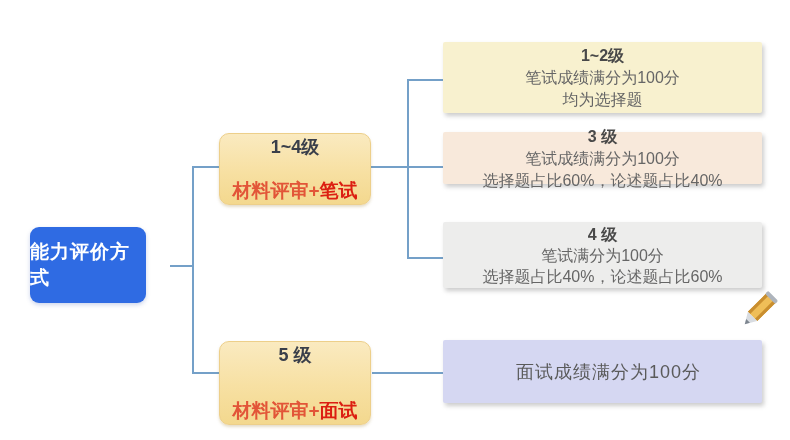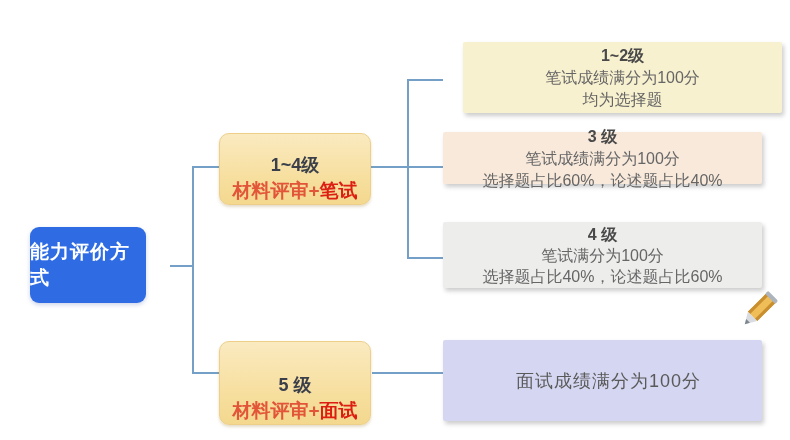--- a/index.html
+++ b/index.html
@@ -13,42 +13,42 @@
     display:flex;align-items:center;justify-content:center;
     color:var(--root-text);font-size:19px;font-weight:bold;letter-spacing:1px;
     box-shadow:0 2px 4px rgba(60,90,180,.25);
   }
 
   
   .branch-node{
     position:absolute;left:219px;width:152px;
     background:linear-gradient(180deg,#FAEAC0 0%,var(--branch-bg) 55%,#F3D88E 100%);
     border:1px solid var(--branch-border);border-radius:10px;
-    display:flex;flex-direction:column;align-items:center;justify-content:flex-end;
+    display:flex;flex-direction:column;align-items:center;justify-content:space-between;
     box-shadow:0 2px 3px rgba(150,120,40,.25);
     box-sizing:border-box;
   }
   .branch-1{top:133px;height:72px;}
   .branch-2{top:341px;height:84px;}
   .branch-level{font-size:18px;font-weight:bold;color:var(--level-text);line-height:26px;}
   .branch-method{font-size:19px;font-weight:bold;line-height:26px;}
   .method-prefix{color:var(--red-prefix);}
   .method-suffix{color:var(--red-suffix);}
 
   
   .detail-card{
     position:absolute;left:443px;width:319px;
     display:flex;flex-direction:column;align-items:center;justify-content:center;
     box-shadow:2px 3px 4px rgba(130,130,130,.4);
     border-radius:2px;box-sizing:border-box;text-align:center;
   }
-  .detail-1{top:42px;height:71px;background:var(--detail1-bg);margin-left:20px;}
+  .detail-1{top:42px;height:71px;background:var(--detail1-bg);}
   .detail-2{top:132px;height:52px;background:var(--detail2-bg);}
   .detail-3{top:222px;height:66px;background:var(--detail3-bg);}
-  .detail-4{top:340px;height:81px;background:var(--detail4-bg);padding-left:12px;}
+  .detail-4{top:340px;height:63px;background:var(--detail4-bg);padding-left:12px;}
   .detail-title{font-size:16px;font-weight:bold;color:var(--detail-title);line-height:23px;}
   .detail-line{font-size:16px;color:var(--detail-text);line-height:22px;}
   .detail-3 .detail-title{line-height:21px;}
   .detail-3 .detail-line{line-height:21px;}
   .summary-text{font-size:18px;color:#5A5A5A;letter-spacing:1px;}
 
   
   .connector{position:absolute;background:var(--connector);}
   .c1{left:170px;top:265px;width:23px;height:2px;}
   .c2{left:192px;top:166px;width:2px;height:208px;}

